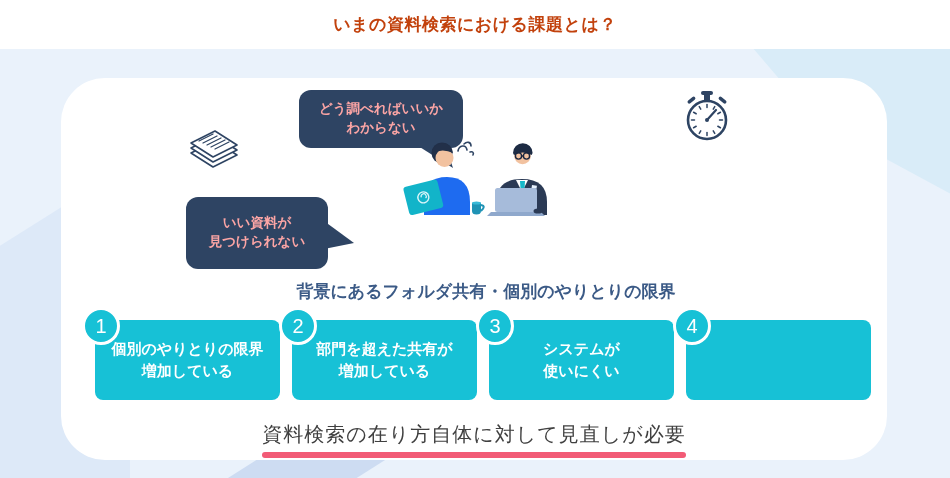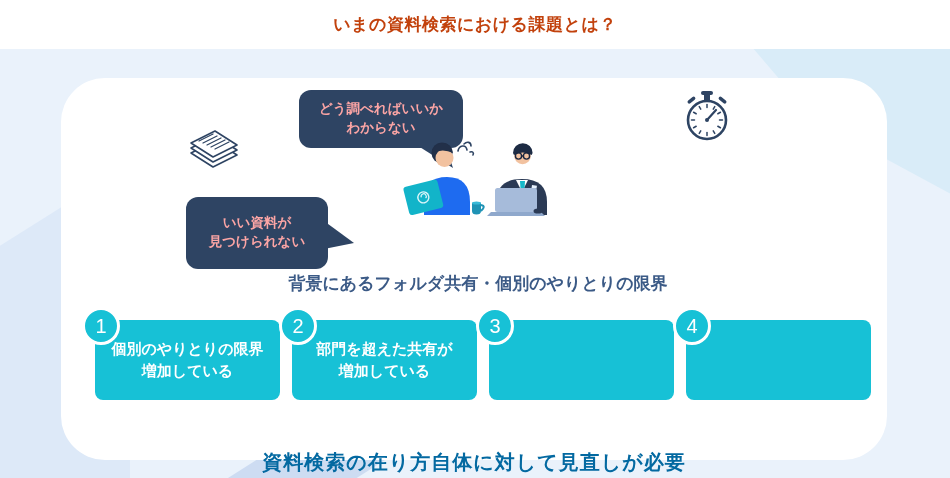--- a/index.html
+++ b/index.html
@@ -30,36 +30,36 @@
             display:flex; align-items:center; justify-content:center; text-align:center; }
   .preline { white-space:pre-line; }
   .bubble-how  { left:238px; top:12px;  width:164px; height:58px; border-radius:12px; font-size:13.5px; line-height:1.4; }
   .bubble-find { left:125px; top:80px;  width:142px; height:72px; border-radius:12px; font-size:13.5px; line-height:1.4;margin-top:39px; }
   .bubble-time { left:516px; top:54px;  width:140px; height:52px; border-radius:14px; font-size:14px; }
   .tail { position:absolute; }
 
   .icon-abs { position:absolute; }
 
   
-  .limits-heading { position:absolute; left:0; top:190px; width:100%; margin:4px;
+  .limits-heading { position:absolute; left:0; top:190px; width:100%; margin:12px;
                     text-align:center; font-size:17px; font-weight:bold; color:#3b5a86; }
 
   
   .limits-row { position:absolute; left:34px; right:16px; top:242px; display:flex; gap:12px; }
   .limit-box { position:relative; flex:1; height:80px; background:#17c1d6; border-radius:8px;
                display:flex; align-items:center; justify-content:center; text-align:center;
                color:#fff; font-weight:bold; font-size:15px; line-height:1.5; }
   .limit-num { position:absolute; left:-13px; top:-13px; width:32px; height:32px; border-radius:50%;
                background:#17c1d6; border:3px solid #fff; color:#fff; font-size:20px; font-weight:400;
                line-height:32px; text-align:center; }
 
   
   .conclusion { position:absolute; left:0; top:343px; width:100%; text-align:center; }
   .conclusion-inner { display:inline-block; }
-  .conclusion-text { font-size:20px; font-weight:bold; color:#0369a1; letter-spacing:1px;margin-top:28px; }
+  .conclusion-text { font-size:20px; font-weight:normal; color:#404040; letter-spacing:1px; }
   .conclusion-underline { height:6px; background:#f25b76; border-radius:3px; margin-top:4px; }
 </style>
 </head>
 <body>
 
 <div class="page">
 
   <div class="top-band">
     <h1 class="page-title">いまの資料検索における課題とは？</h1>
   </div>
@@ -174,20 +174,22 @@
         <span class="preline">個別のやりとりの限界
 増加している</span>
       </div>
       <div class="limit-box">
         <span class="limit-num">2</span>
         <span class="preline">部門を超えた共有が
 増加している</span>
       </div>
       <div class="limit-box">
         <span class="limit-num">3</span>
+        <span class="preline">システムが
+使いにくい</span>
       </div>
       <div class="limit-box">
         <span class="limit-num">4</span>
       </div>
     </div>
 
     <div class="conclusion">
       <div class="conclusion-inner">
         <div class="conclusion-text">資料検索の在り方自体に対して見直しが必要</div>
         <div class="conclusion-underline"></div>

